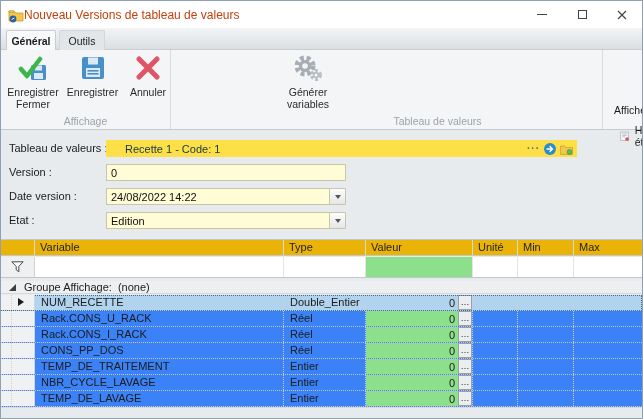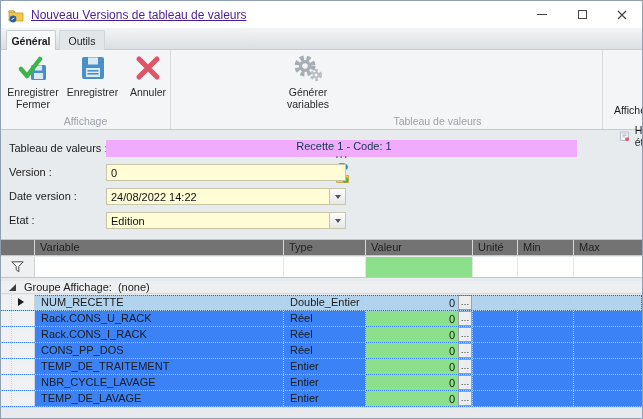--- a/index.html
+++ b/index.html
@@ -5,21 +5,21 @@
   html,body{margin:0;padding:0;background:#cfd4d9;}
   *{box-sizing:border-box;}
   .window{
     position:relative;width:643px;height:419px;margin:0;
     font-family:"Liberation Sans",sans-serif;font-size:11px;color:#1b1b1b;
     background:#e8ebee;border:1px solid #8fa0b2;overflow:hidden;
   }
   
   .titlebar{position:absolute;top:0;left:0;right:0;height:27px;background:#ffffff;display:flex;align-items:center;}
   .title-icon{margin-left:7px;width:16px;height:16px;flex:0 0 auto;}
-  .title-text{margin-left:7px;font-size:12px;color:#4c1d95;white-space:nowrap;text-decoration:underline;}
+  .title-text{font-size:12px;color:#c2410c;white-space:nowrap;}
   .win-controls{margin-left:auto;display:flex;height:100%;}
   .win-btn{width:40px;height:100%;display:flex;align-items:center;justify-content:center;}
   .glyph-min{width:10px;height:1px;background:#444;}
   .glyph-max{width:9px;height:9px;border:1px solid #444;background:#fff;}
   
   .tabstrip{position:absolute;top:27px;left:0;right:0;height:22px;
     background:linear-gradient(#f2f4f5,#dcdfe2);border-bottom:1px solid #c9cdd1;}
   .tab{position:absolute;top:2px;height:20px;display:flex;align-items:center;justify-content:center;
     font-size:10.5px;border-radius:2px 2px 0 0;}
   .tab.active{left:5px;width:50px;background:#f8f9fa;border:1px solid #c9cdd1;border-bottom:none;font-weight:bold;}
@@ -30,31 +30,31 @@
   .rgroup-label{position:absolute;bottom:2px;left:0;right:0;text-align:center;color:#9da3a9;font-size:10.5px;white-space:nowrap;}
   .rbtn{position:absolute;top:4px;text-align:center;cursor:default;}
   .rbtn .ric{height:32px;display:flex;align-items:flex-start;justify-content:center;}
   .rbtn .rlb{font-size:10.5px;line-height:12px;color:#2a2a2a;}
   .caret-down{display:inline-block;width:0;height:0;border-left:3px solid transparent;border-right:3px solid transparent;border-top:4px solid #333;vertical-align:middle;margin-left:2px;}
   .show-hidden-label{position:absolute;left:330px;top:54px;width:256px;text-align:right;font-size:10.5px;white-space:nowrap;}
   .history-item{position:absolute;left:347px;top:74px;display:flex;align-items:center;gap:5px;font-size:10.5px;}
   
   .form-label{position:absolute;left:8px;height:17px;line-height:17px;color:#1b1b1b;white-space:nowrap;}
   .field{position:absolute;left:105px;height:17px;display:flex;align-items:center;}
-  .field-blue{width:471px;background:#f0abfc;color:#15374e;padding-left:5px;flex-direction:column;}
+  .field-blue{width:471px;background:#fde047;color:#15374e;padding-left:19px;}
   .field-blue .spacer{flex:1;}
   .field-yellow{width:240px;background:#fffcd6;border:1px solid #c8c5a8;padding-left:4px;color:#111;}
   .dd-btn{margin-left:auto;width:16px;height:15px;background:linear-gradient(#fdfdfd,#e6e6e6);border-left:1px solid #c8c5a8;display:flex;align-items:center;justify-content:center;}
   .dd-caret{width:0;height:0;border-left:3px solid transparent;border-right:3px solid transparent;border-top:4px solid #555;}
   .ellipsis-sm{color:#5a6a76;font-weight:bold;letter-spacing:1px;margin-right:4px;font-size:10px;}
   .circle-go{width:12px;height:12px;border-radius:50%;background:#2f8cc8;display:flex;align-items:center;justify-content:center;margin-right:4px;}
   .mini-folder{margin-right:4px;display:flex;}
   
   .tbl-grid{display:grid;grid-template-columns:34px 249px 82px 107px 45px 56px 69px;}
-  .thead{position:absolute;top:238px;left:0;right:0;height:17px;background:#737373;border-top:1px solid #c3c7ca;border-bottom:1px solid #c3c7ca;}
+  .thead{position:absolute;top:238px;left:0;right:0;height:17px;background:#eab308;border-top:1px solid #c3c7ca;border-bottom:1px solid #c3c7ca;}
   .thead>div{border-right:1px solid #d6d9dc;padding-left:5px;line-height:15px;color:#1f1f1f;overflow:hidden;white-space:nowrap;}
   .tfilter{position:absolute;top:256px;left:0;right:0;height:21px;background:#fff;border-bottom:1px solid #c3c7ca;}
   .tfilter>div{border-right:1px solid #e3e5e7;height:100%;}
   .tfilter .c-sel{background:#eef0f1;border-right:1px solid #cfd2d5;display:flex;align-items:center;justify-content:center;}
   .tfilter .c-val{background:#8de08b;}
   .tgroup{position:absolute;top:280px;left:0;right:0;height:13px;background:#edeff1;border-bottom:1px solid #d6d9dc;display:flex;align-items:center;}
   .tri-expanded{width:0;height:0;border-bottom:7px solid #3c3c3c;border-left:7px solid transparent;margin-left:8px;}
   .tgroup-text{margin-left:8px;white-space:nowrap;}
   .tgroup-text .gv{margin-left:6px;}
   .tbody{position:absolute;top:294px;left:0;right:0;}

